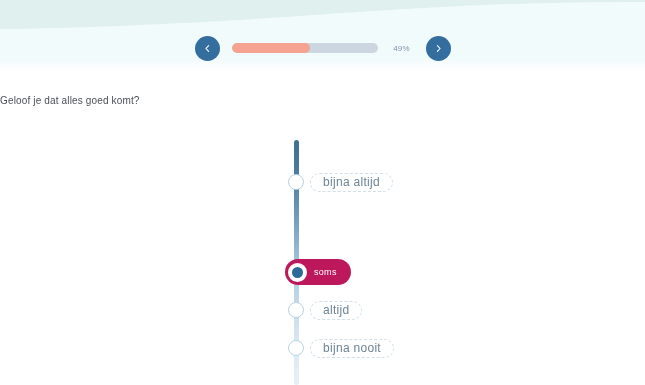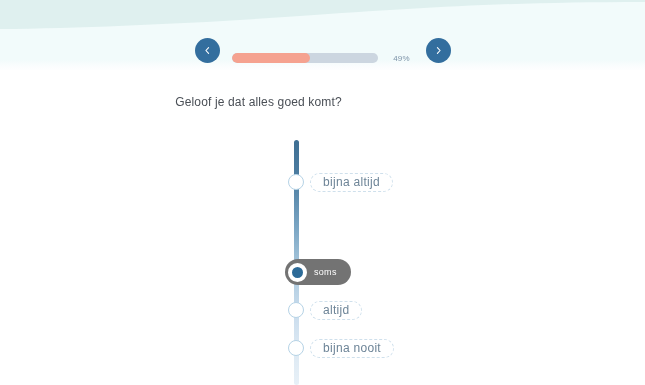--- a/index.html
+++ b/index.html
@@ -43,21 +43,21 @@
   }
 
   
   #progress-row {
     position: absolute;
     top: 33px;
     left: 0;
     width: 645px;
     height: 30px;
     display: flex;
-    align-items: flex-end;
+    align-items: center;
     justify-content: center;
     gap: 12px;
   }
 
   .nav-btn {
     width: 25px;
     height: 25px;
     border-radius: 50%;
     background: #336e9e;
     border: none;
@@ -97,22 +97,22 @@
     text-align: center;
     flex: none;
   }
 
   
   #question {
     position: absolute;
     top: 95px;
     left: 0;
     width: 517px;
-    text-align: center;
-    font-size: 12px;
+    text-align: left;
+    font-size: 10px;
     color: #4a4f56;
     letter-spacing: 0.15px;
   }
 
   
   #options {
     position: absolute;
     top: 140px;
     left: 288px;
     width: 200px;
@@ -166,21 +166,21 @@
     align-items: center;
     font-size: 12px;
     color: #6d8497;
     letter-spacing: 0.3px;
     background: transparent;
     white-space: nowrap;
   }
 
   
   .option.selected {
-    background: #737373;
+    background: #be185d;
     border-radius: 14px;
     padding: 3px 12px 3px 3px;
     left: -3px;
     height: 26px;
     gap: 5px;
     z-index: 3;
   }
 
   .option.selected .radio {
     width: 19px;

